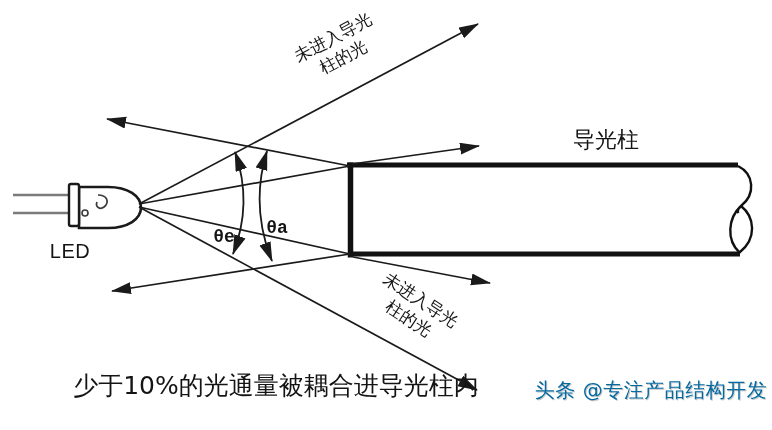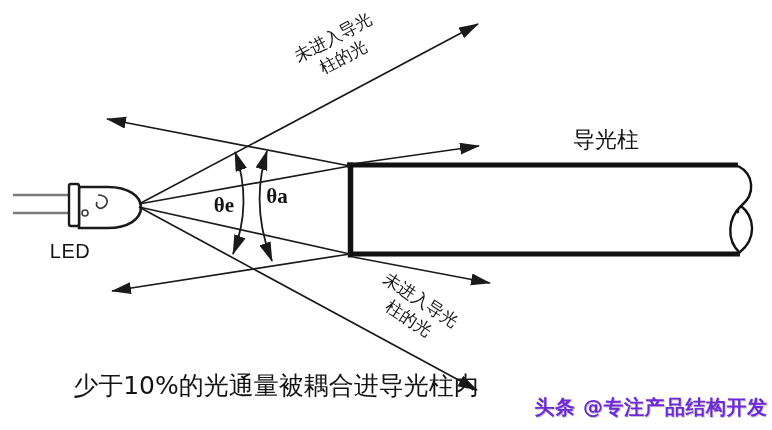--- a/index.html
+++ b/index.html
@@ -19,38 +19,38 @@
     color:#141414;
     user-select:none;
   }
   .lbl-led{
     left:70px;top:251px;
     font-size:20px;
     font-family:"Liberation Sans","DejaVu Sans",sans-serif;
     letter-spacing:0.5px;
   }
   .lbl-theta{
-    font-family:Liberation Serif, serif;
-    font-size:21px;font-weight:600;
+    font-family:Liberation Mono, monospace;
+    font-size:18px;font-weight:600;margin-top:32px;
   }
   .lbl-theta-e{left:224px;top:205px;}
   .lbl-theta-a{left:277px;top:196px;}
   .lbl-pipe{left:606px;top:140px;font-size:22px;}
   .lbl-rot{
     text-align:center;
     font-size:17px;
     line-height:22px;
   }
   .lbl-rot-top{left:338px;top:47px;transform:translate(-50%,-50%) rotate(-28deg);}
   .lbl-rot-bottom{left:415px;top:309px;transform:translate(-50%,-50%) rotate(33deg);}
   .lbl-caption{left:276px;top:385px;font-size:25px;}
   .lbl-watermark{
-    left:651px;top:407px;
-    font-size:20px;font-weight:700;
-    color:#6d28d9;
+    left:651px;top:390px;
+    font-size:20px;font-weight:400;
+    color:#0369a1;
     letter-spacing:0.5px;
     text-shadow:1px 1px 0 #c9c9c9;
   }
 </style>
 </head>
 <body>
 
 <div class="stage">
 
   <svg width="772" height="430" viewBox="0 0 772 430">

